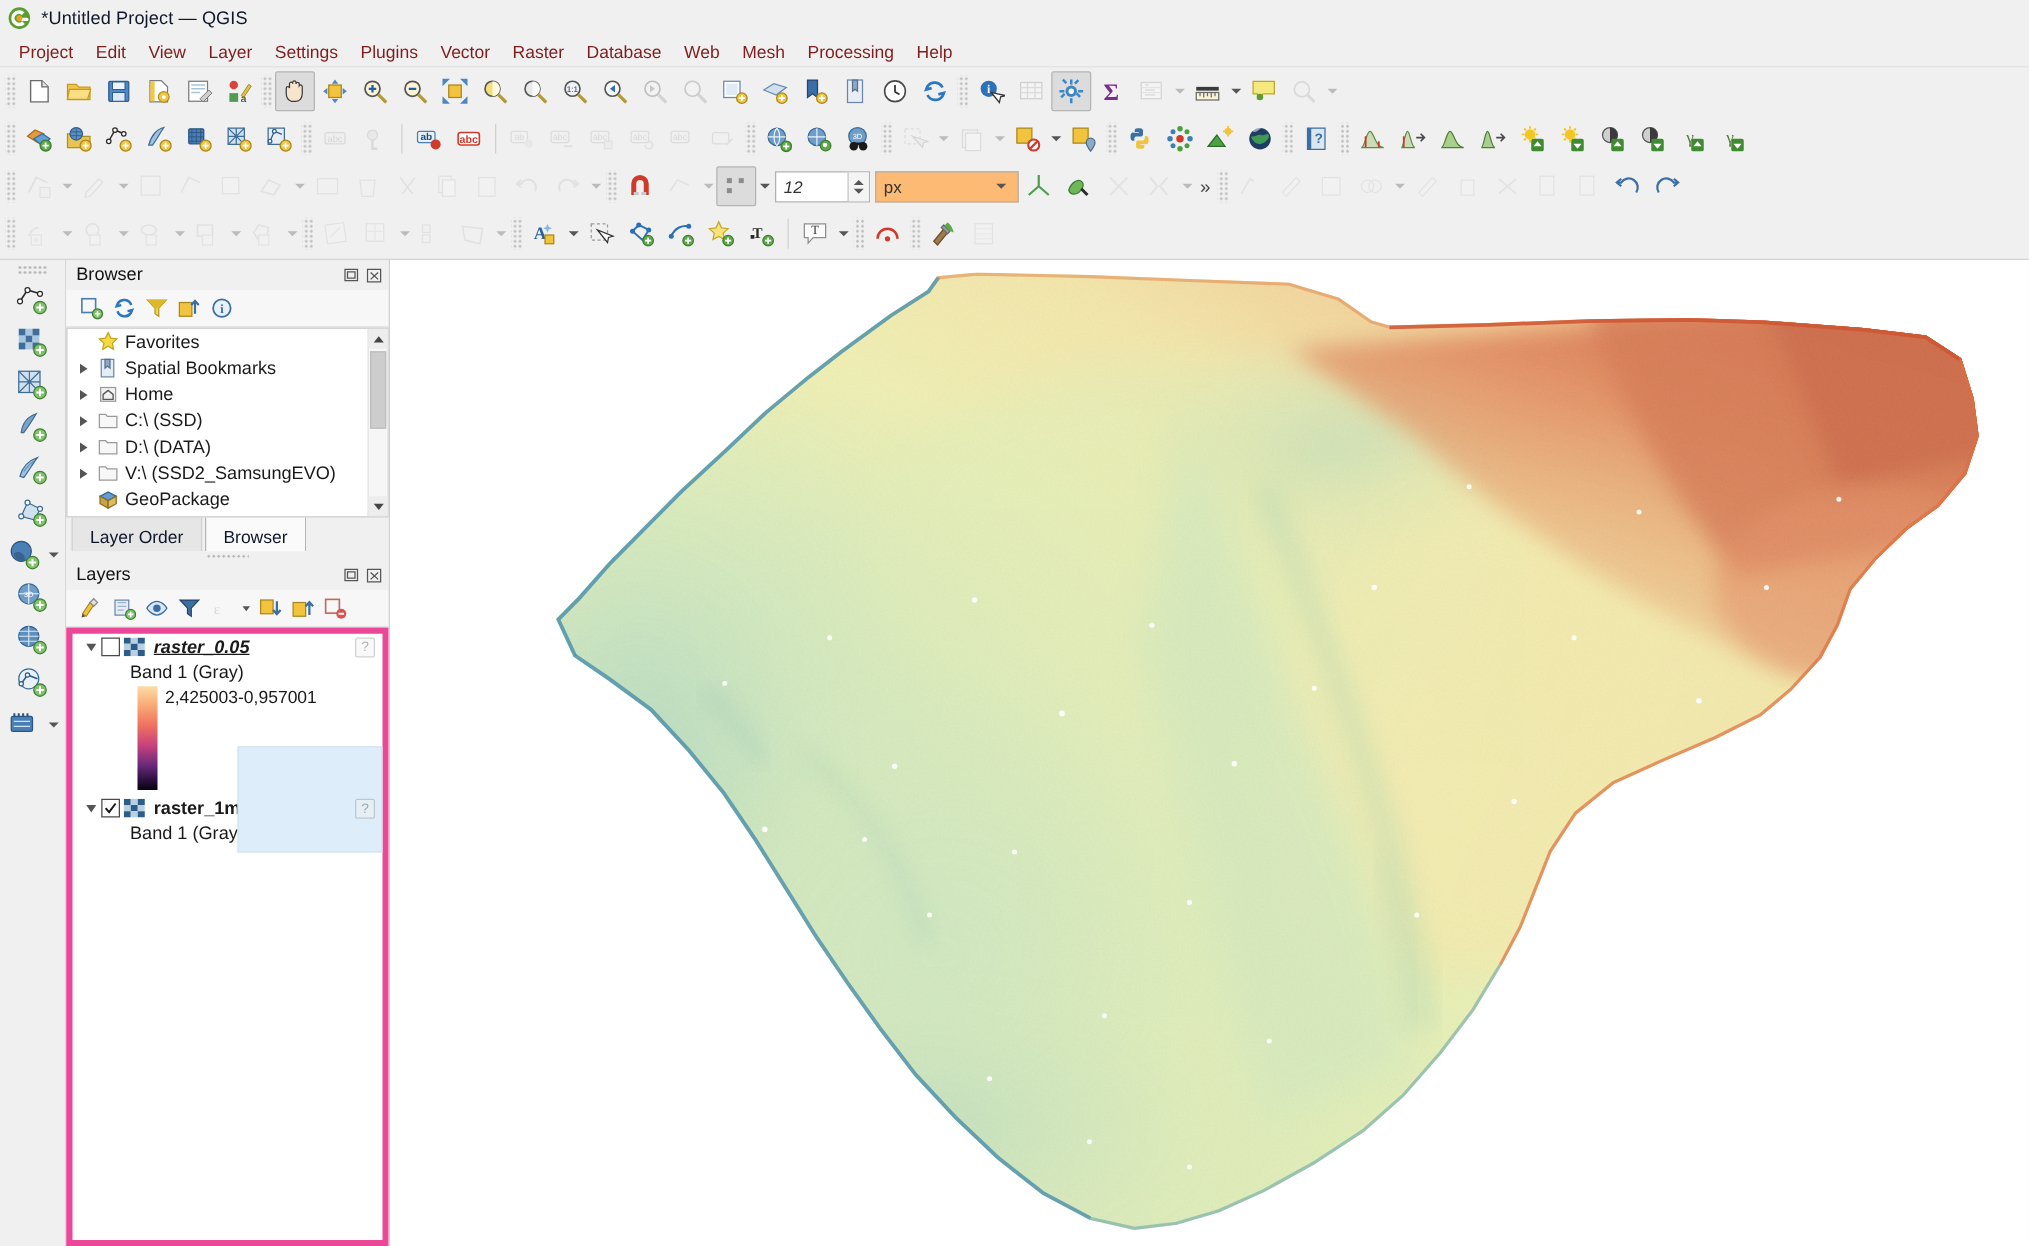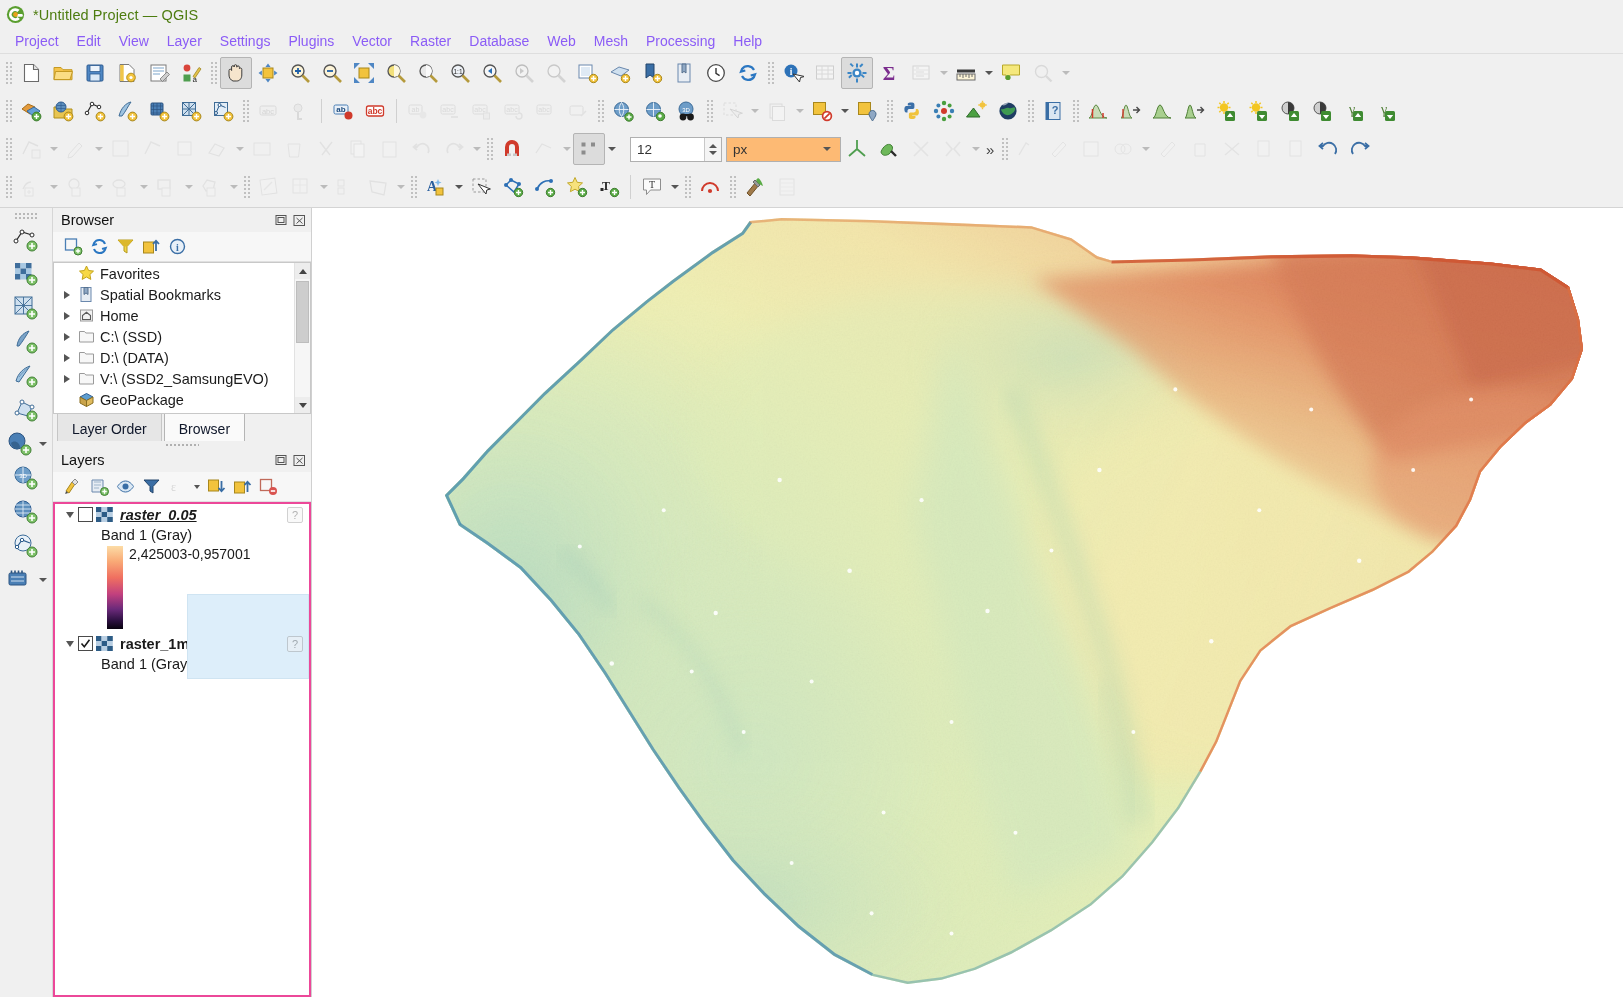--- a/index.html
+++ b/index.html
@@ -15,32 +15,32 @@
   #app { width: 1623px; height: 997px; position: relative; background: #f0f0f0; display: flex; flex-direction: column; }
 
   
   .titlebar {
     height: 29px; min-height: 29px;
     display: flex; align-items: center;
     padding-left: 6px; gap: 8px;
     background: #f0f0f0;
   }
   .qgis-logo { width: 19px; height: 19px; position: relative; flex: 0 0 auto; }
-  .title-text { font-size: 14.5px; color: #4d7c0f; letter-spacing: 0.1px; }
+  .title-text { font-size: 14.5px; color: #0f172a; letter-spacing: 0.1px; }
 
   
   .menubar {
     height: 25px; min-height: 25px;
     display: flex; align-items: center;
     padding-left: 6px;
     background: #f0f0f0;
     border-bottom: 1px solid #dedede;
   }
   .menu-item {
-    padding: 2px 9px; font-size: 14px; color: #8b5cf6; cursor: default; white-space: nowrap;
+    padding: 2px 9px; font-size: 14px; color: #7f1d1d; cursor: default; white-space: nowrap;
   }
 
   
   .toolbars { background: #f0f0f0; border-bottom: 1px solid #d4d4d4; padding-bottom: 1px; }
   .toolbar-row { height: 38px; display: flex; align-items: center; padding-left: 2px; }
   .tb-handle {
     width: 9px; height: 26px; flex: 0 0 auto; margin: 0 2px;
     background-image: radial-gradient(circle, #b8b8b8 1px, transparent 1.2px);
     background-size: 4px 4px; background-position: 1px 1px;
     opacity: .85;
@@ -61,23 +61,23 @@
   }
   .tb-arrow::after {
     content: ""; width: 0; height: 0;
     border-left: 4px solid transparent; border-right: 4px solid transparent;
     border-top: 4.5px solid #555;
   }
   .tb-arrow.dis::after { border-top-color: #bbb; }
 
   
   .tb-spin {
-    height: 25px; width: 92px; flex: 0 0 auto;
+    height: 25px; width: 76px; flex: 0 0 auto;
     border: 1px solid #b0b0b0; background: #fff;
-    display: flex; align-items: center; margin-left: 12px;
+    display: flex; align-items: center; margin-left: 2px; font-style: italic;
   }
   .tb-spin .val { flex: 1; padding-left: 6px; font-size: 13.5px; color: #333; }
   .tb-spin .btns { width: 17px; height: 100%; border-left: 1px solid #c8c8c8; background: #f4f4f4;
     display: flex; flex-direction: column; justify-content: center; align-items: center; gap: 3px; }
   .tb-spin .btns i { width: 0; height: 0; border-left: 4px solid transparent; border-right: 4px solid transparent; display:block; }
   .tb-spin .btns i.up { border-bottom: 4px solid #555; }
   .tb-spin .btns i.dn { border-top: 4px solid #555; }
   .tb-combo {
     height: 25px; width: 115px; flex: 0 0 auto;
     border: 1px solid #b0b0b0; background: #fdba74;
@@ -145,21 +145,21 @@
     padding: 19px 14px 4px 14px; font-size: 14px; background:#e6e6e6; border:1px solid #c6c6c6; border-bottom:none;
     border-radius: 3px 3px 0 0; color:#0f172a; cursor: default;
   }
   .ptab.active { background:#fafafa; border-color:#b5b5b5; }
   .splitter { height: 7px; display:flex; align-items:center; justify-content:center; }
   .splitter .dots { width: 34px; height: 4px;
     background-image: radial-gradient(circle, #b0b0b0 .9px, transparent 1.1px);
     background-size: 4px 4px; }
 
   
-  .layers-tree { flex: 1; background:#fff; border:2px solid #ec4899; position:relative; overflow:hidden; }
+  .layers-tree { flex: 1; background:#fff; border:5px solid #ec4899; position:relative; overflow:hidden; }
   .lyr-row { display:flex; align-items:center; height: 21px; padding-left: 6px; font-size: 14.5px; }
   .chkbox { width:15px;height:15px;border:1px solid #4a4a4a;background:#fff; display:flex;align-items:center;justify-content:center;flex:0 0 auto; }
   .chkbox svg { display:block; }
   .lyr-name { padding-left: 5px; font-weight: bold; }
   .lyr-name.unchecked { font-style: italic; text-decoration: underline; font-weight: bold; }
   .help-badge { margin-left:auto; margin-right:6px; width:16px;height:16px;border:1px solid #9a9a9a;background:#f2f2f2;
     display:flex;align-items:center;justify-content:center;font-size:11px;color:#555;border-radius:2px; }
   .help-badge.faded { opacity:.45; }
   .band-label { padding-left: 46px; font-size: 14.5px; height: 21px; line-height: 21px; }
   .ramp-wrap { display:flex; padding-left: 52px; align-items: stretch; }

